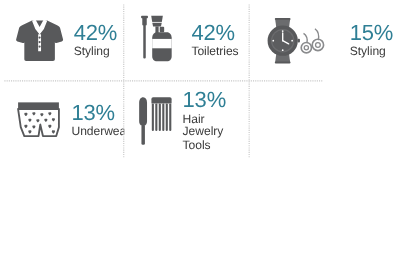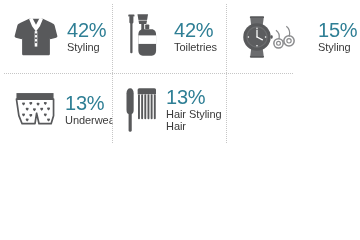--- a/index.html
+++ b/index.html
@@ -204,17 +204,17 @@
           <rect x="24.2" y="11" width="2.3" height="30" rx="1.1"></rect>
           <rect x="28.0" y="11" width="2.3" height="30" rx="1.1"></rect>
           <rect x="31.8" y="11" width="2.3" height="30" rx="1.1"></rect>
           <rect x="35.6" y="11" width="2.3" height="30" rx="1.1"></rect>
           <rect x="39.4" y="11" width="2.3" height="30" rx="1.1"></rect>
         </g>
       </svg>
     </span>
     <span class="txt">
       <span class="pct">13%</span>
-      <span class="lbl">Hair Styling Hair</span>
+      <span class="lbl">Hair Jewelry Tools</span>
     </span>
   </div>
 
 </div>
 
 </body></html>

